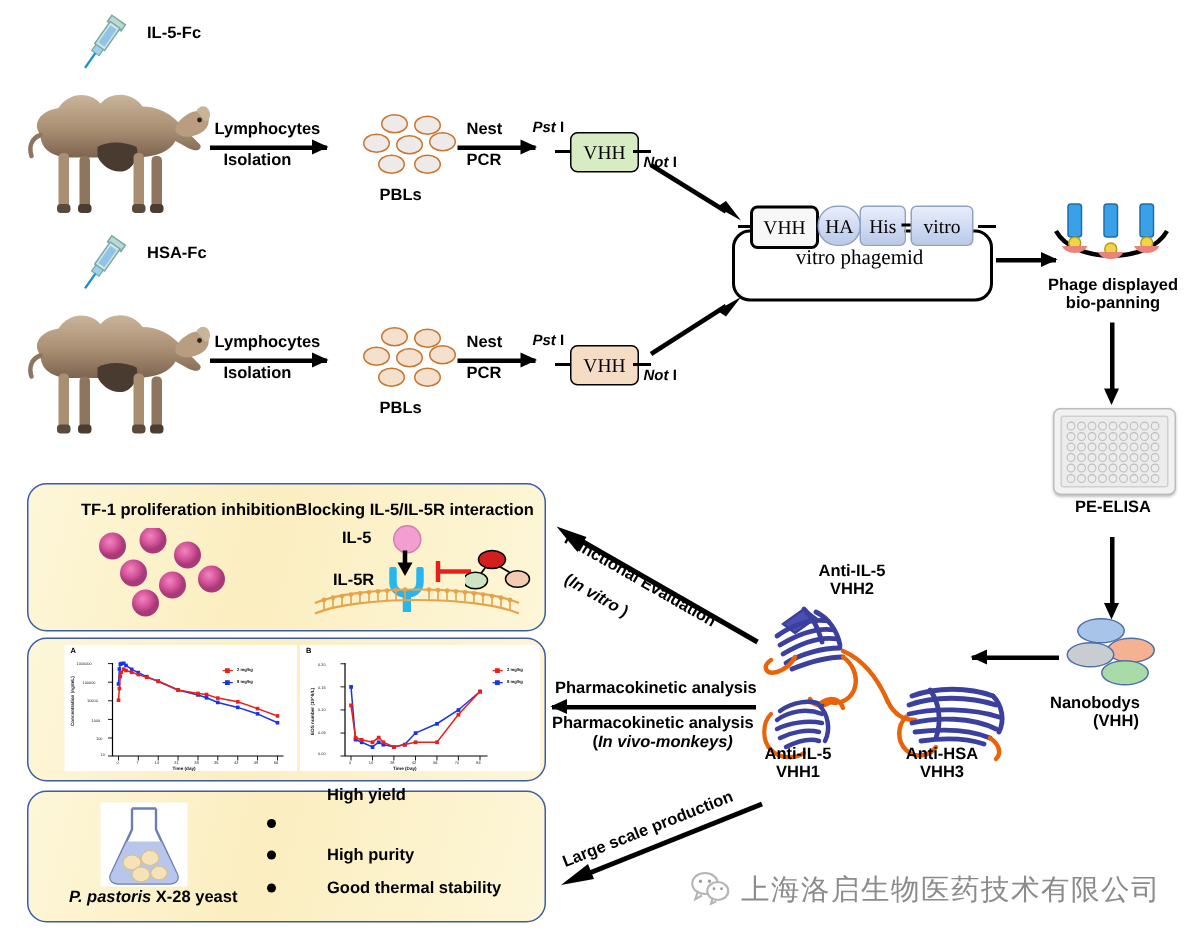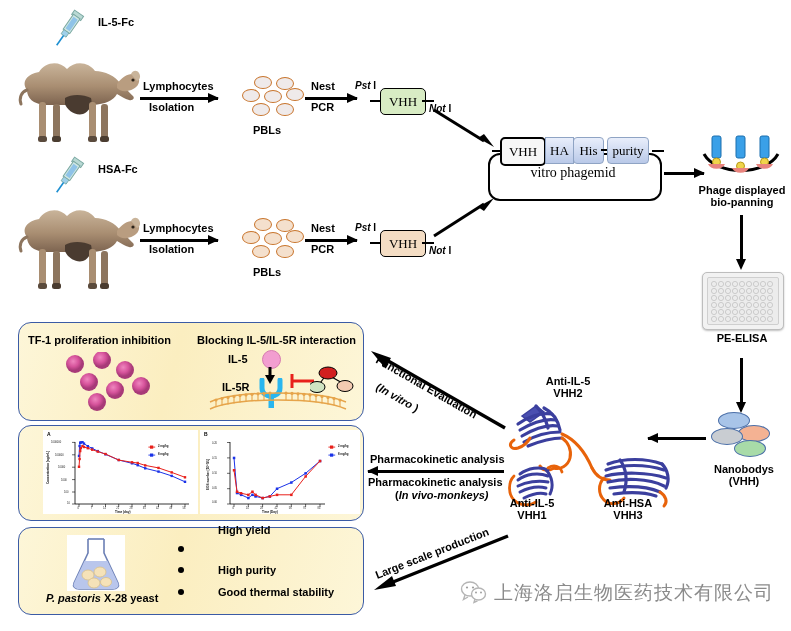--- a/index.html
+++ b/index.html
@@ -232,24 +232,24 @@
     <svg width="66" height="48" viewBox="0 0 66 48">
       <line x1="2" y1="46" x2="52" y2="14" stroke="#000" stroke-width="3"></line>
       <polygon points="62,8 46,17 52,21" fill="#000"></polygon>
     </svg>
   </div>
 
   <div class="phagemid" style="left:488px;top:153px;width:170px;height:44px;"></div>
   <div class="abs" style="left:488px;top:165px;width:170px;text-align:center;font-family:'Liberation Serif',serif;font-size:14px;">vitro phagemid</div>
   <div class="gline" style="left:492px;top:150px;width:12px;"></div>
   <div class="gbox gbox-white" style="left:500px;top:137px;width:42px;height:25px;">VHH</div>
-  <div class="gbox gbox-blue" style="left:545px;top:137px;width:27px;height:25px;border-radius:0;">HA</div>
+  <div class="gbox gbox-blue" style="left:545px;top:137px;width:27px;height:25px;border-radius:13px;">HA</div>
   <div class="gbox gbox-blue" style="left:573px;top:137px;width:29px;height:25px;border-radius:4px;">His</div>
   <div class="gline" style="left:601px;top:149px;width:8px;"></div>
-  <div class="gbox gbox-blue" style="left:607px;top:137px;width:40px;height:25px;border-radius:4px;">purity</div>
+  <div class="gbox gbox-blue" style="left:607px;top:137px;width:40px;height:25px;border-radius:4px;">vitro</div>
   <div class="gline" style="left:652px;top:150px;width:12px;"></div>
 
   <div class="arrow-h" style="left:664px;top:172px;width:40px;"></div>
   <div class="abs" style="left:700px;top:134px;">
     <svg width="82" height="52" viewBox="0 0 82 52">
       <path d="M4,20 C16,42 66,42 78,20" stroke="#000" stroke-width="3" fill="none"></path>
 
       <rect x="12" y="2" width="9" height="22" rx="2" fill="#3aa0e8" stroke="#1b6fae" stroke-width="1"></rect>
       <circle cx="16.5" cy="28" r="4" fill="#f0d44a" stroke="#b89a18" stroke-width="1"></circle>
       <path d="M8,30 a9,7 0 0 0 17,0 z" fill="#e8837d"></path>
@@ -334,21 +334,21 @@
   <div class="abs lbl" style="left:702px;top:332px;width:80px;text-align:center;">PE-ELISA</div>
 
   <div class="arrow-v" style="left:740px;top:358px;height:45px;"></div>
 
   <div class="abs" style="left:710px;top:412px;width:66px;height:46px;">
     <div class="nb" style="left:8px;top:0px;width:30px;height:15px;background:#a8c4e8;"></div>
     <div class="nb" style="left:28px;top:13px;width:30px;height:15px;background:#f4b293;"></div>
     <div class="nb" style="left:1px;top:16px;width:30px;height:15px;background:#c9cdd2;"></div>
     <div class="nb" style="left:24px;top:28px;width:30px;height:15px;background:#a8dba8;"></div>
   </div>
-  <div class="abs lbl" style="left:700px;top:463px;width:88px;text-align:center;">Nanobodys</div>
+  <div class="abs lbl" style="left:700px;top:463px;width:88px;">Nanobodys</div>
   <div class="abs lbl" style="left:700px;top:475px;width:88px;text-align:center;">(VHH)</div>
 
   <div class="arrow-l" style="left:648px;top:437px;width:58px;"></div>
 
   <div class="abs lbl" style="left:528px;top:375px;width:80px;text-align:center;">Anti-IL-5</div>
   <div class="abs lbl" style="left:528px;top:387px;width:80px;text-align:center;">VHH2</div>
 
   <div class="abs" style="left:500px;top:398px;">
     <svg width="180" height="130" viewBox="0 0 180 130">
       <g stroke-linecap="round" fill="none">
@@ -432,21 +432,21 @@
     <svg width="150" height="62" viewBox="0 0 150 62">
       <line x1="142" y1="4" x2="22" y2="52" stroke="#000" stroke-width="3.4"></line>
       <polygon points="8,58 26,44 30,54" fill="#000"></polygon>
     </svg>
   </div>
   <div class="abs" style="left:372px;top:566px;transform:rotate(-21.5deg);transform-origin:left top;">
     <span class="lbl">Large scale production</span>
   </div>
 
   <div class="panel" style="left:18px;top:322px;width:344px;height:97px;"></div>
-  <div class="abs lbl" style="left:28px;top:334px;">TF-1 proliferation inhibition</div>
+  <div class="abs lbl" style="left:54px;top:334px;">TF-1 proliferation inhibition</div>
   <div class="abs lbl" style="left:197px;top:334px;">Blocking IL-5/IL-5R interaction</div>
 
   <div class="abs" style="left:55px;top:352px;">
     <svg width="110" height="62" viewBox="0 0 110 62">
       <defs>
         <radialGradient id="cellg" cx="40%" cy="35%">
           <stop offset="0%" stop-color="#ef86bf"></stop>
             <stop offset="60%" stop-color="#d6539b"></stop>
             <stop offset="100%" stop-color="#a83a78"></stop>
         </radialGradient>

